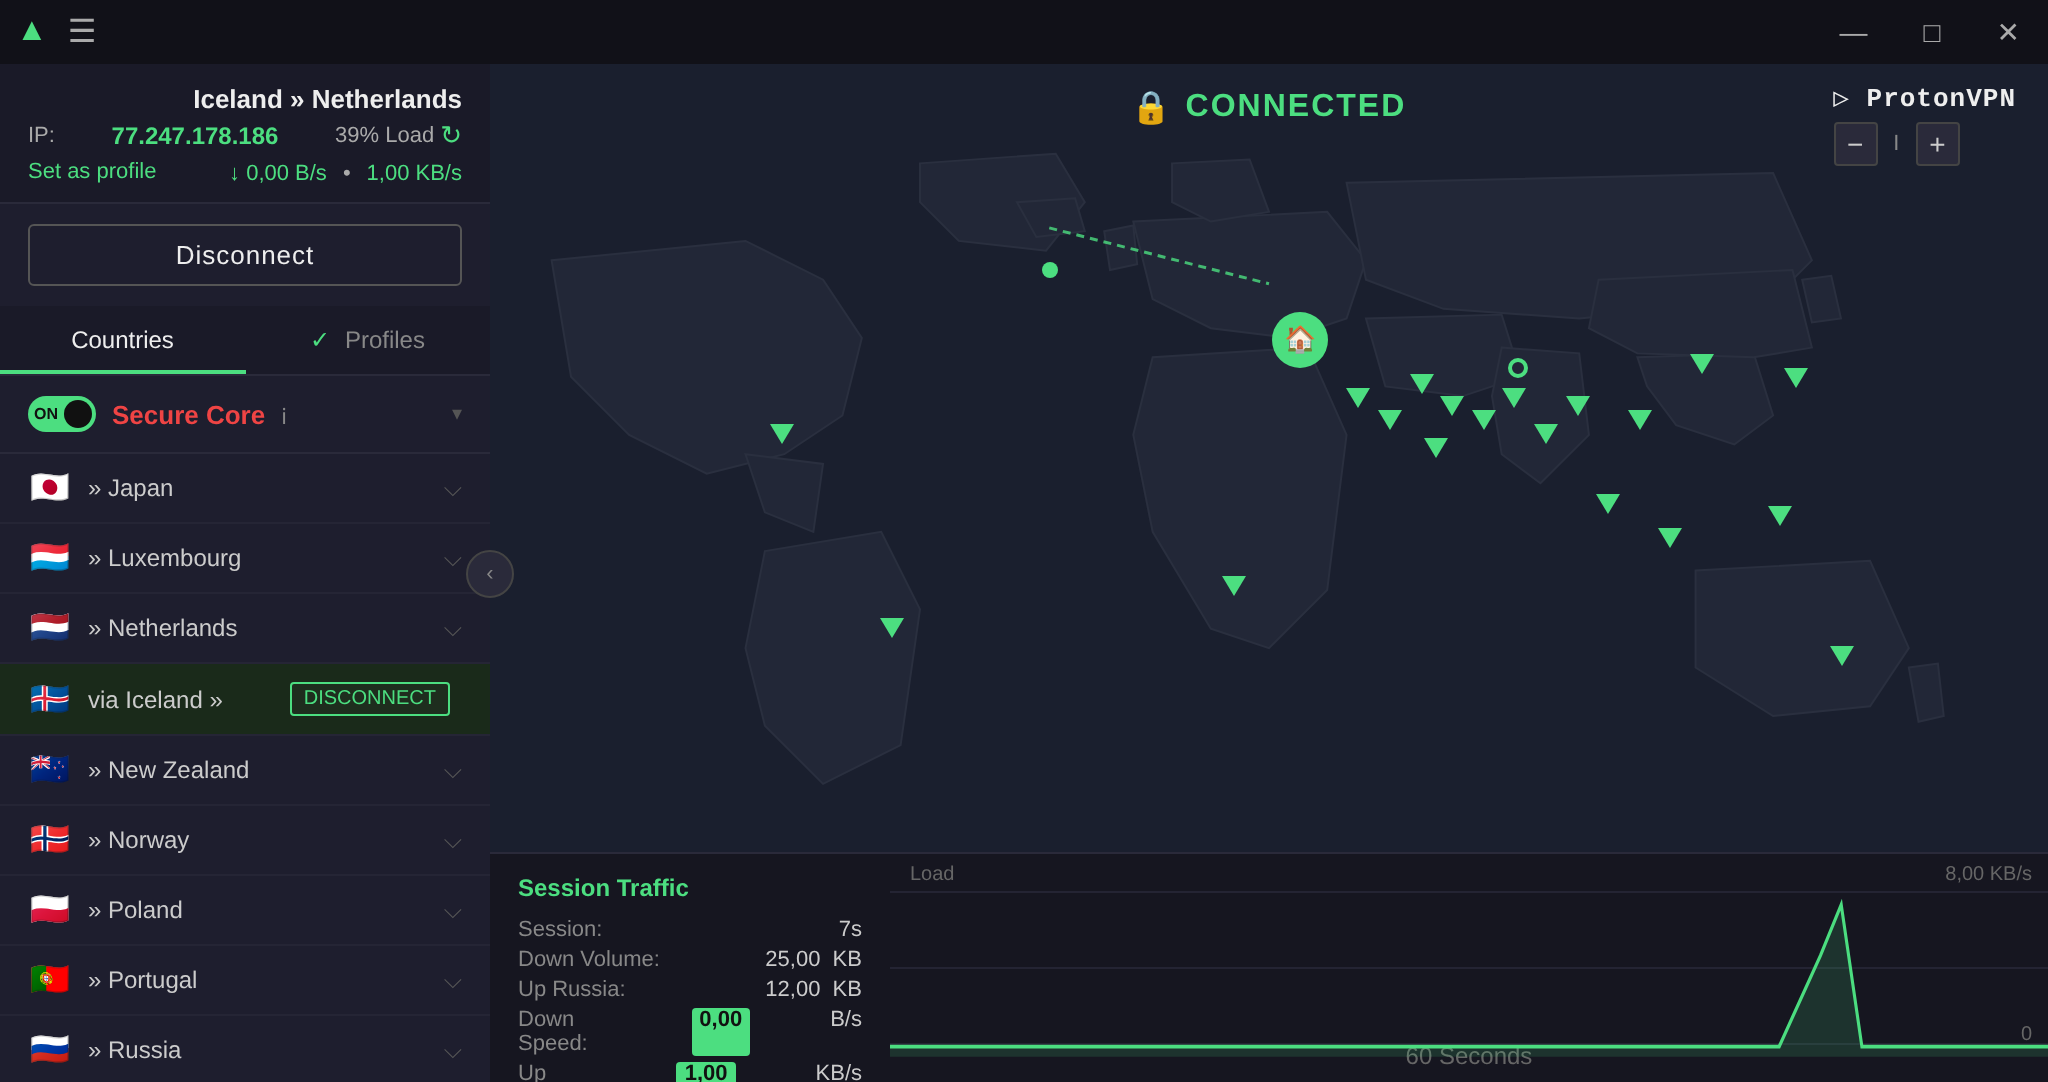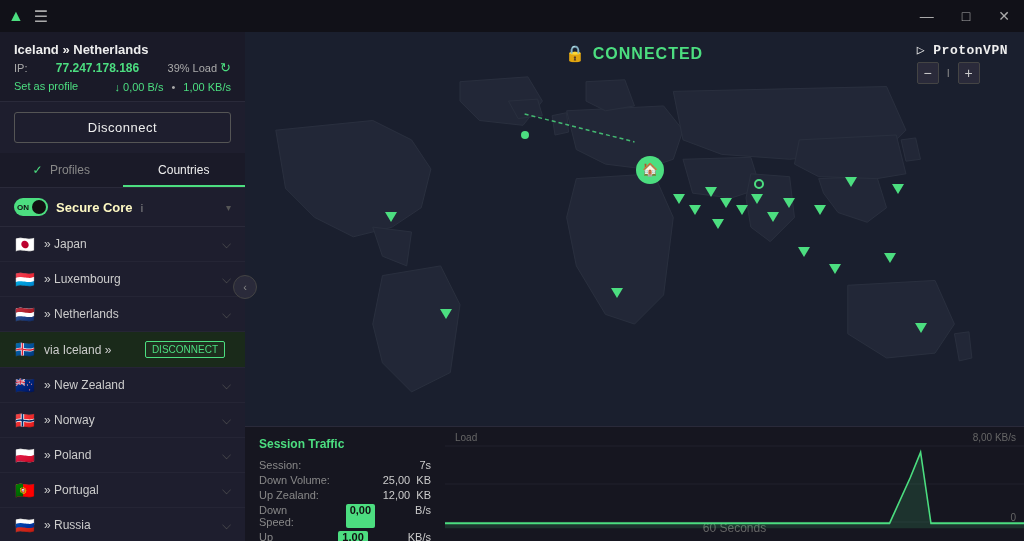--- a/index.html
+++ b/index.html
@@ -65,20 +65,21 @@
       flex-direction: column;
       position: relative;
       z-index: 5;
     }
 
     
     #conn-info {
       padding: 10px 14px 8px;
       background: #1a1a28;
       border-bottom: 1px solid #2a2a3a;
+      text-align: right;
     }
     #conn-route {
       font-size: 13px;
       font-weight: bold;
       color: #eee;
       margin-bottom: 3px;
     }
     #conn-ip-row {
       display: flex;
       align-items: center;
@@ -182,21 +183,21 @@
       position: absolute;
       right: 2px;
       top: 2px;
       width: 14px;
       height: 14px;
       background: #111;
       border-radius: 50%;
     }
     #secure-core-label {
       font-size: 13px;
-      color: #fef9c3;
+      color: #ef4444;
       font-weight: bold;
     }
     .info-icon {
       color: #888;
       font-size: 11px;
       cursor: pointer;
     }
     #collapse-btn {
       margin-left: auto;
       color: #555;
@@ -529,26 +530,26 @@
           <span class="speed-val" style="color:#4cde80;font-size:11px">↓ 0,00 B/s</span>
           <span style="color:#aaa;font-size:11px;margin:0 2px">•</span>
           <span class="speed-val" style="color:#4cde80;font-size:11px">1,00 KB/s</span>
         </div>
       </div>
     </div>
 
     <button id="disconnect-btn">Disconnect</button>
 
     <div id="tabs">
+      <div class="tab active">
+        <span>Countries</span>
+      </div>
       <div class="tab">
         <span class="tab-check">✓</span>
         <span>Profiles</span>
-      </div>
-      <div class="tab active">
-        <span>Countries</span>
       </div>
     </div>
 
     <div id="secure-core-row">
       <div class="toggle">
         <span class="toggle-on-label">ON</span>
         <div class="toggle-knob"></div>
       </div>
       <span id="secure-core-label">Secure Core</span>
       <span class="info-icon">ℹ</span>
@@ -706,21 +707,21 @@
         <div id="session-title">Session Traffic</div>
         <div class="session-row">
           <span class="session-label">Session:</span>
           <span class="session-value">7s</span>
         </div>
         <div class="session-row">
           <span class="session-label">Down Volume:</span>
           <span class="session-value">25,00&nbsp;&nbsp;KB</span>
         </div>
         <div class="session-row">
-          <span class="session-label">Up Zealand:</span>
+          <span class="session-label">Up Russia:</span>
           <span class="session-value">12,00&nbsp;&nbsp;KB</span>
         </div>
         <div class="session-row">
           <span class="session-label">Down Speed:</span>
           <span class="session-value speed-highlight">0,00</span>
           <span class="session-value" style="margin-left:4px">B/s</span>
         </div>
         <div class="session-row">
           <span class="session-label">Up Speed:</span>
           <span class="session-value speed-highlight">1,00</span>

